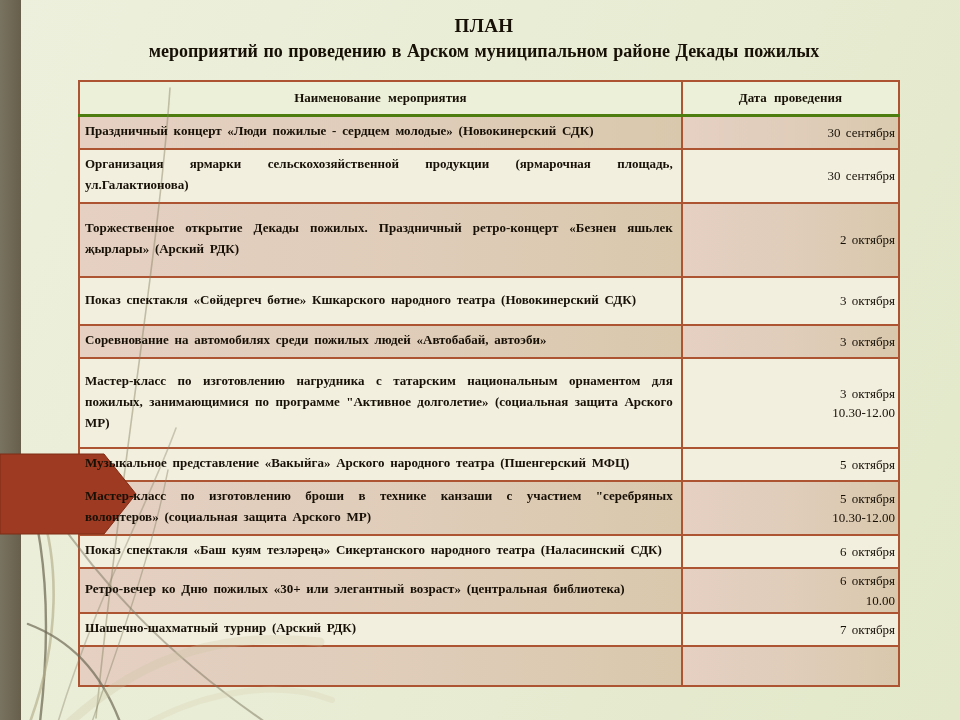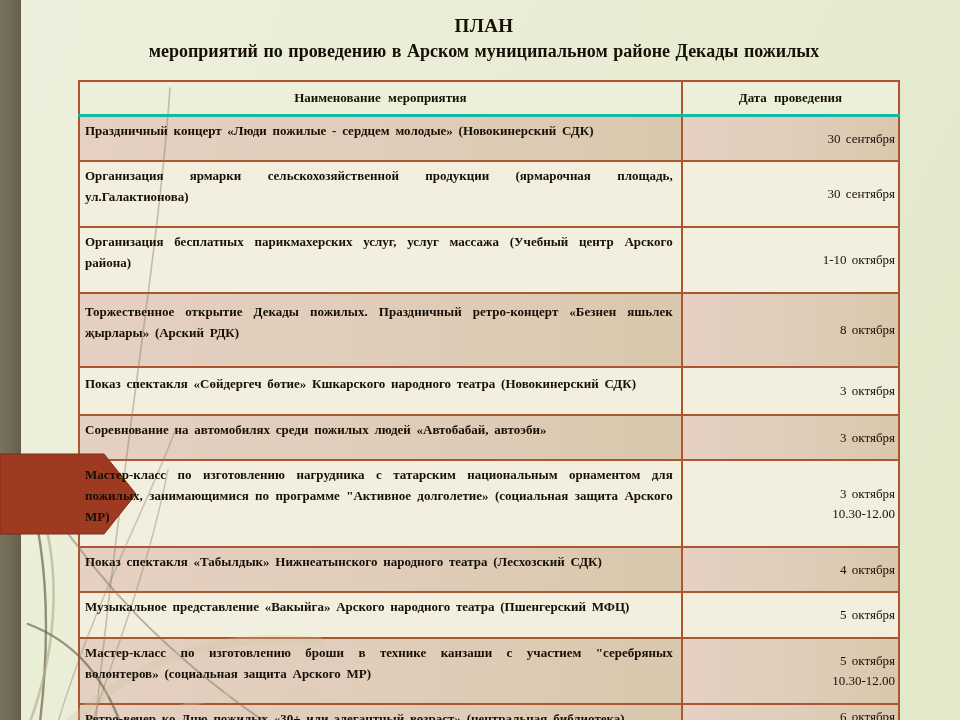--- a/index.html
+++ b/index.html
@@ -22,25 +22,25 @@
   .title-line2 { font-size:18px; font-weight:bold; margin-top:4px; word-spacing:1px; }
 
   table.events {
     position:absolute; left:78px; top:80px; width:822px;
     border-collapse:collapse; table-layout:fixed;
     border:2px solid #9c4526;
   }
   table.events th, table.events td { border:2px solid #ad5432; }
   table.events th {
     height:30px; font-size:13px; font-weight:bold; text-align:center;
-    background:#edf0d9; border-bottom:3px solid #14b8a6; word-spacing:4px;
+    background:#edf0d9; border-bottom:3px solid #4d7c0f; word-spacing:4px;
   }
   td.name {
     text-align:justify; vertical-align:middle;
-    padding:3px 8px 19px 5px;
+    padding:3px 8px 7px 5px;
     font-weight:bold; font-size:13px; line-height:1.62; word-spacing:2.5px;
   }
   td.date {
     text-align:right; vertical-align:middle;
     font-size:13px; line-height:1.5; word-spacing:2px; padding:2px 3px;
   }
   tr.pink td  { background:linear-gradient(90deg,#e5d0c2 0%,#dfccb8 60%,#d9c8ac 100%); }
   tr.cream td { background:#f2efdf; }
   .txt { position:relative; z-index:10; }
   td.date .txt { white-space:pre-line; }
@@ -92,53 +92,49 @@
   </thead>
   <tbody id="rows-body">
       <tr class="pink" style="height: 33px;">
         <td class="name"><span class="txt">Праздничный концерт «Люди пожилые - сердцем молодые» (Новокинерский СДК)</span></td>
         <td class="date"><span class="txt">30 сентября</span></td>
       </tr>
       <tr class="cream" style="height: 26px;">
         <td class="name"><span class="txt">Организация ярмарки сельскохозяйственной продукции (ярмарочная площадь, ул.Галактионова)</span></td>
         <td class="date"><span class="txt">30 сентября</span></td>
       </tr>
-      <tr class="cream" style="height: 27px;">
-        <td class="name"><span class="txt">Организация бесплатных парикмахерских услуг, услуг массажа (Учебный центр Арского района)</span></td>
-        <td class="date"><span class="txt">1-10 октября</span></td>
-      </tr>
       <tr class="pink" style="height: 74px;">
         <td class="name"><span class="txt">Торжественное открытие Декады пожилых. Праздничный ретро-концерт «Безнен яшьлек җырлары» (Арский РДК)</span></td>
-        <td class="date"><span class="txt">8 октября</span></td>
+        <td class="date"><span class="txt">2 октября</span></td>
       </tr>
       <tr class="cream" style="height: 48px;">
         <td class="name"><span class="txt">Показ спектакля «Сөйдергеч бөтие» Кшкарского народного театра (Новокинерский СДК)</span></td>
         <td class="date"><span class="txt">3 октября</span></td>
       </tr>
       <tr class="pink" style="height: 27px;">
         <td class="name"><span class="txt">Соревнование на автомобилях среди пожилых людей «Автобабай, автоэби»</span></td>
         <td class="date"><span class="txt">3 октября</span></td>
       </tr>
-      <tr class="cream" style="height: 81px; margin-top: 39px;">
+      <tr class="cream" style="height: 90px; margin-top: 39px;">
         <td class="name"><span class="txt">Мастер-класс по изготовлению нагрудника с татарским национальным орнаментом для пожилых, занимающимися по программе "Активное долголетие» (социальная защита Арского МР)</span></td>
         <td class="date"><span class="txt">3 октября
 10.30-12.00</span></td>
-      </tr>
-      <tr class="pink" style="height: 30px;">
-        <td class="name"><span class="txt">Показ спектакля «Табылдык» Нижнеатынского народного театра (Лесхозский СДК)</span></td>
-        <td class="date"><span class="txt">4 октября</span></td>
       </tr>
       <tr class="cream" style="height: 27px;">
         <td class="name"><span class="txt">Музыкальное представление «Вакыйга» Арского народного театра (Пшенгерский МФЦ)</span></td>
         <td class="date"><span class="txt">5 октября</span></td>
       </tr>
       <tr class="pink" style="height: 40px;">
         <td class="name"><span class="txt">Мастер-класс по изготовлению броши в технике канзаши с участием "серебряных волонтеров» (социальная защита Арского МР)</span></td>
         <td class="date"><span class="txt">5 октября
 10.30-12.00</span></td>
+      </tr>
+      <tr class="cream" style="height: 29px;">
+        <td class="name"><span class="txt">Показ спектакля «Баш куям тезләреңә» Сикертанского народного театра (Наласинский СДК)</span></td>
+        <td class="date"><span class="txt">6 октября</span></td>
       </tr>
       <tr class="pink" style="height: 37px;">
         <td class="name"><span class="txt">Ретро-вечер ко Дню пожилых «30+ или элегантный возраст» (центральная библиотека)</span></td>
         <td class="date"><span class="txt">6 октября
 10.00</span></td>
       </tr>
       <tr class="cream" style="height: 21px;">
         <td class="name"><span class="txt">Шашечно-шахматный турнир (Арский РДК)</span></td>
         <td class="date"><span class="txt">7 октября</span></td>
       </tr>

